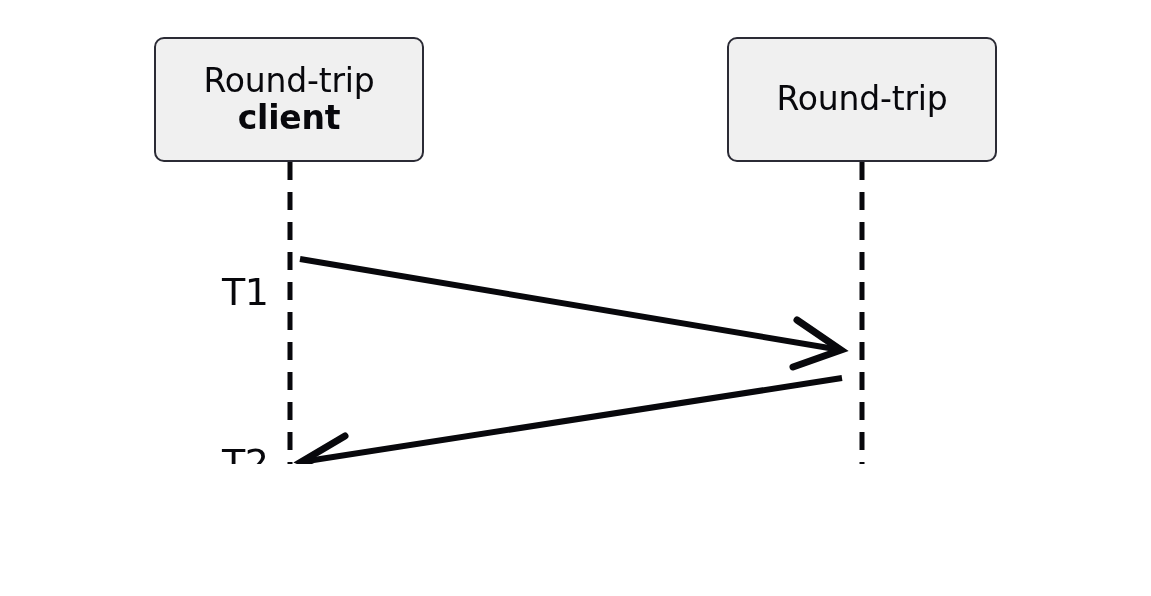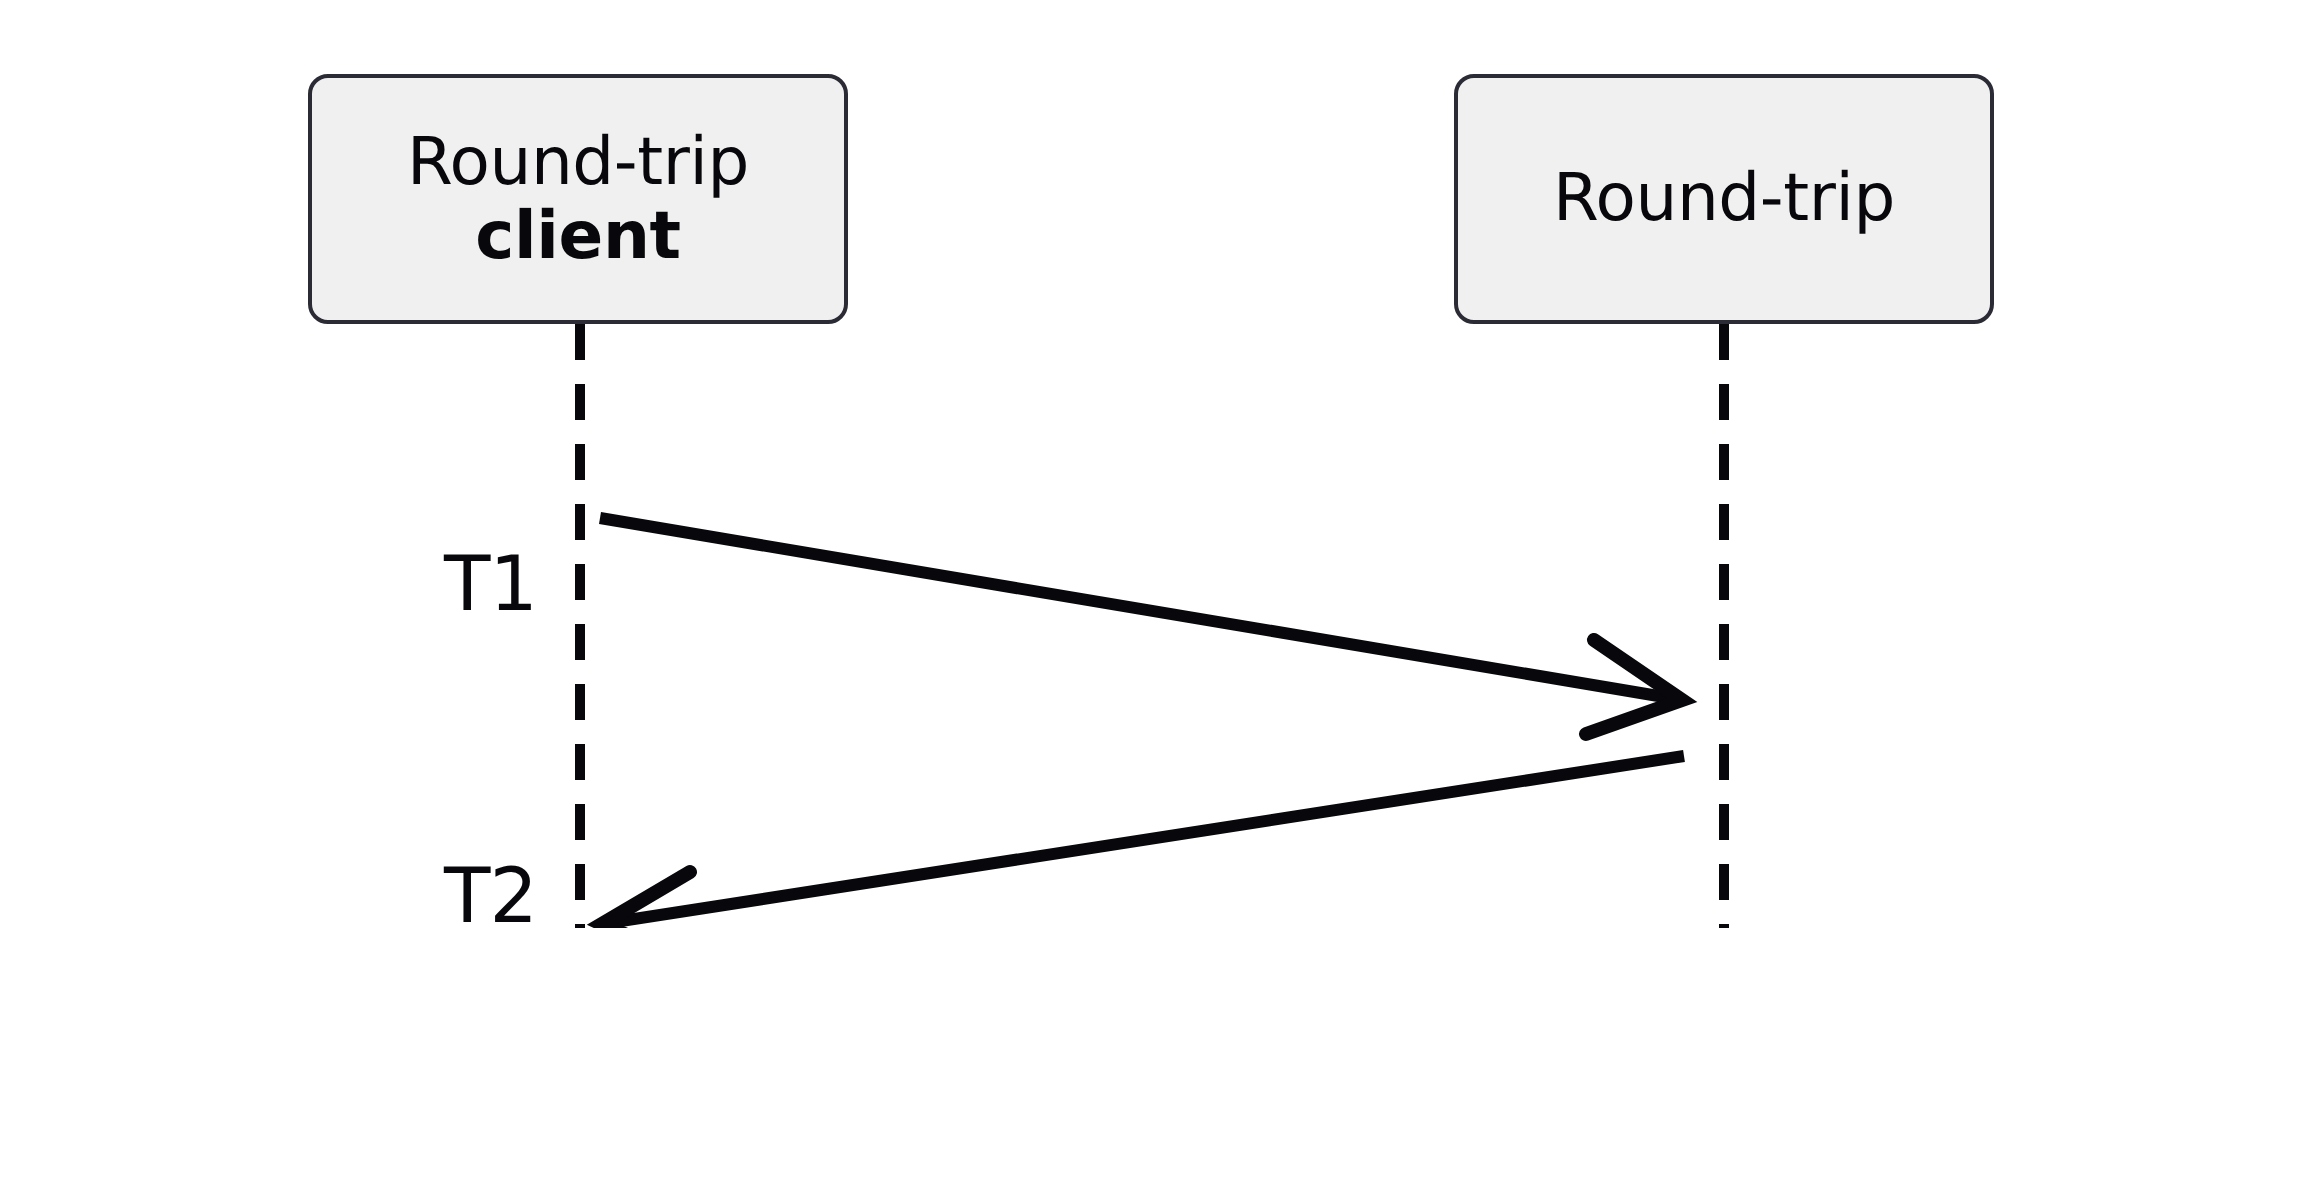--- a/index.html
+++ b/index.html
@@ -84,15 +84,15 @@
     <span class="p-title">Round-trip</span>
     <span class="p-role">client</span>
   </div>
 
   <div class="participant-box" id="participant-server" style="left:727px; top:37px; width:270px; height:125px;">
     <span class="p-title">Round-trip</span>
   </div>
 
   <div class="time-label" id="label-t1" style="left:222px; top:238px;margin-top:32px;">T1</div>
 
-  <div class="time-label" id="label-t2" style="left:222px; top:426px;">T2</div>
+  <div class="time-label" id="label-t2" style="left:222px; top:441px;">T2</div>
 
 </div>
 
 </body></html>

